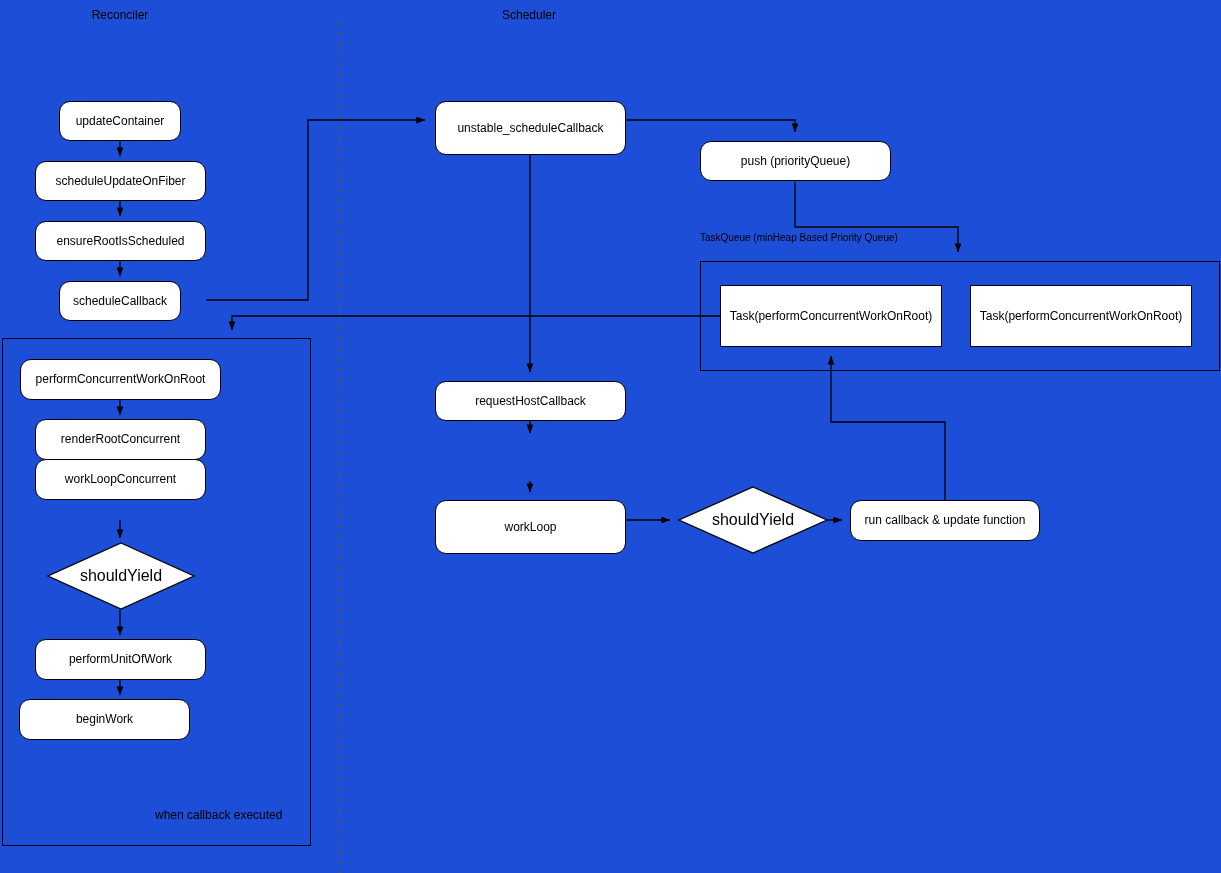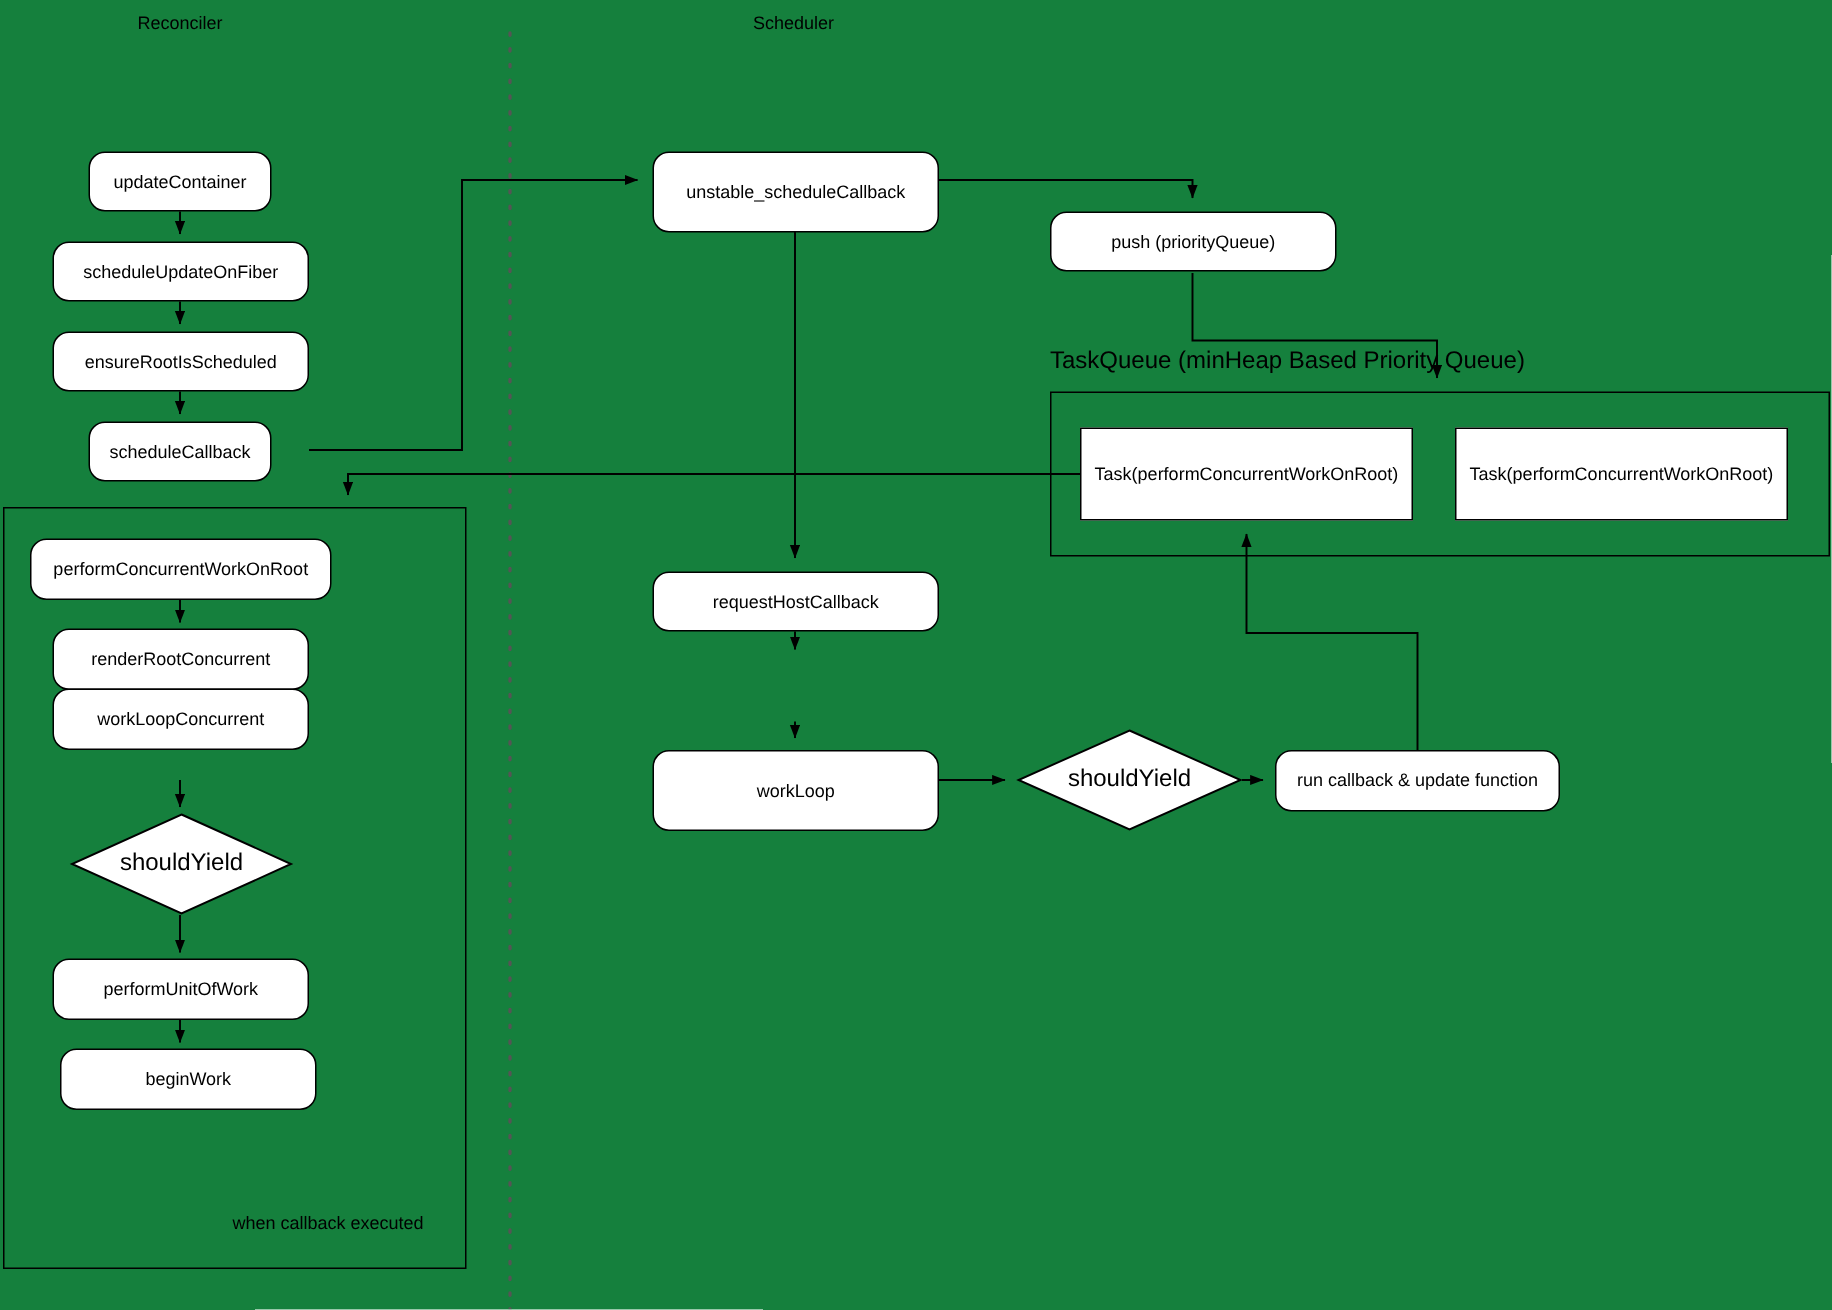--- a/index.html
+++ b/index.html
@@ -8,21 +8,21 @@
     padding: 0;
     background: #ffffff;
   }
   body {
     font-family: "Liberation Sans", sans-serif;
   }
   #canvas {
     position: relative;
     width: 1221px;
     height: 873px;
-    background: #15803d;
+    background: #1d4ed8;
     overflow: hidden;
   }
   svg.wires {
     position: absolute;
     left: 0;
     top: 0;
     width: 1221px;
     height: 873px;
     pointer-events: none;
   }
@@ -55,21 +55,21 @@
     border-radius: 0;
   }
   .container-box {
     position: absolute;
     box-sizing: border-box;
     border: 1px solid #000000;
     background: transparent;
   }
   .plain-label {
     position: absolute;
-    font-size: 16px;
+    font-size: 10px;
     color: #000000;
     white-space: nowrap;
   }
   .diamond {
     position: absolute;
   }
   .diamond svg {
     position: absolute;
     left: 0;
     top: 0;
@@ -186,17 +186,17 @@
 
   <div class="diamond" style="left:47px; top:542px; width:148px; height:68px;">
     <svg width="148" height="68" viewBox="0 0 148 68">
       <polygon points="74,1 147,34 74,67 1,34" fill="#ffffff" stroke="#000000" stroke-width="1.3"></polygon>
     </svg>
     <span class="dlabel">shouldYield</span>
   </div>
 
   <div class="node rounded" style="left:35px; top:639px; width:171px; height:41px;">performUnitOfWork</div>
 
-  <div class="node rounded" style="left:40px; top:699px; width:171px; height:41px;">beginWork</div>
+  <div class="node rounded" style="left:19px; top:699px; width:171px; height:41px;">beginWork</div>
 
   <div class="caption" style="left:155px; top:808px;">when callback executed</div>
 
 </div>
 
 </body></html>

